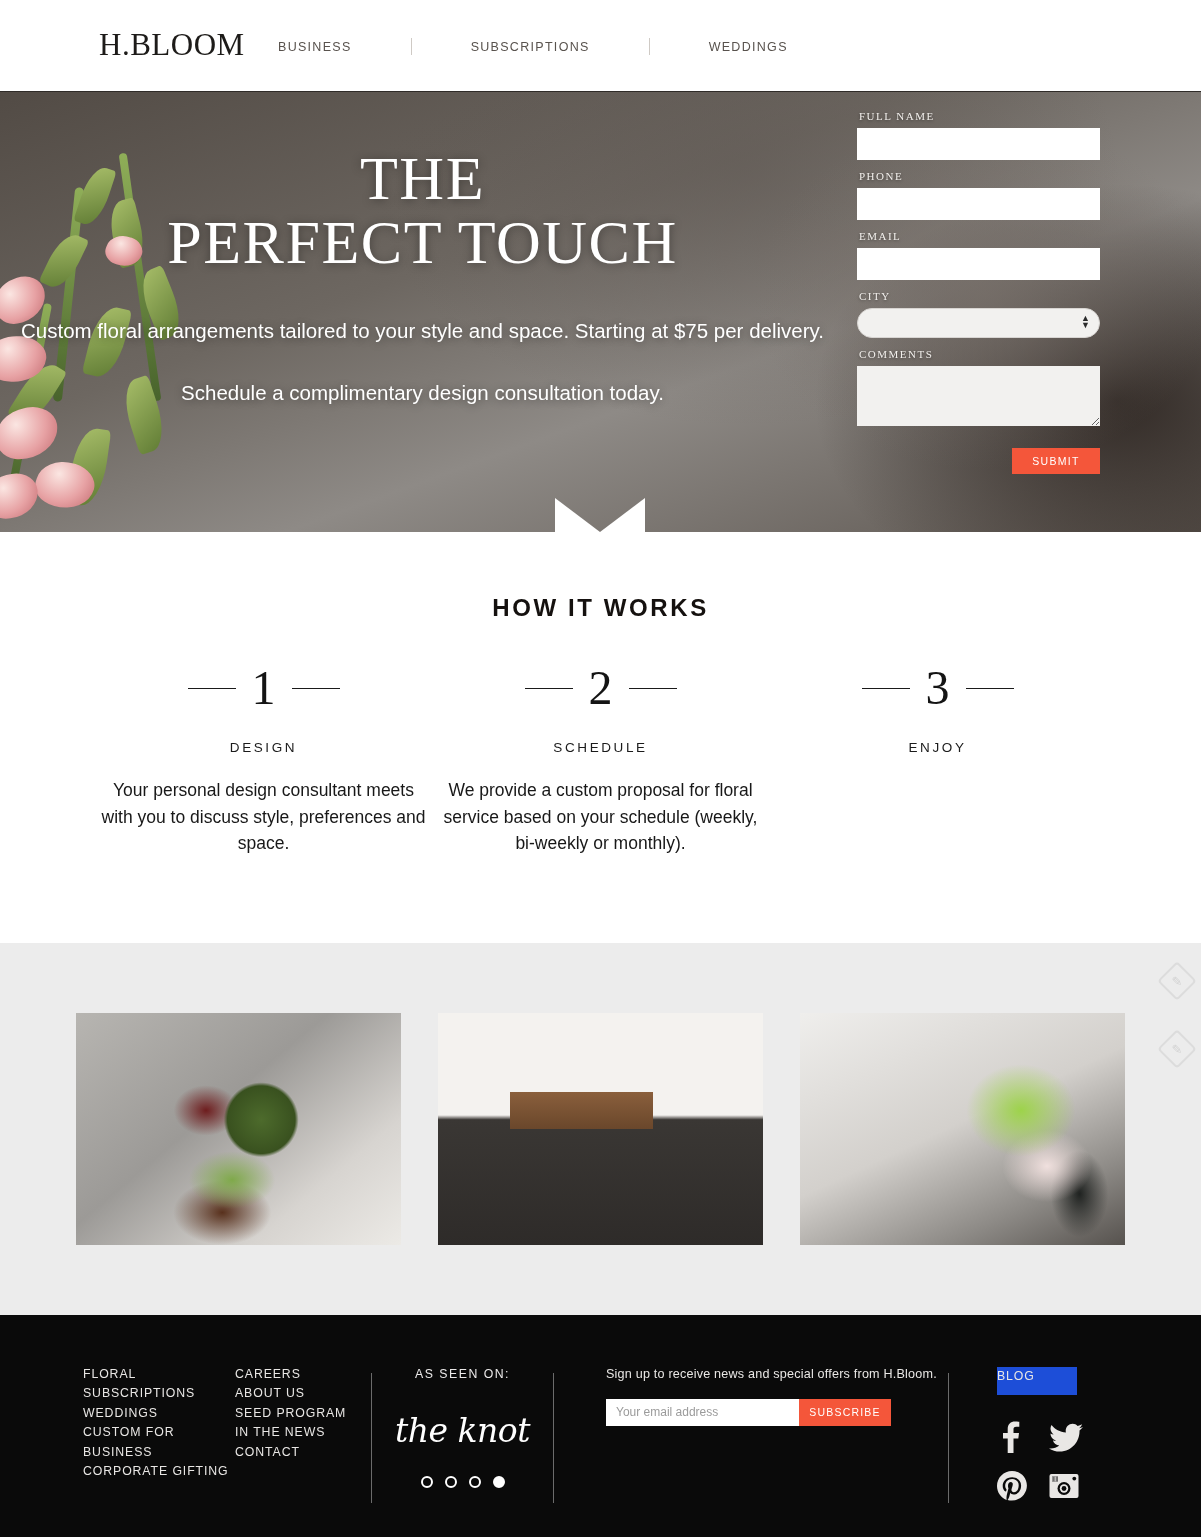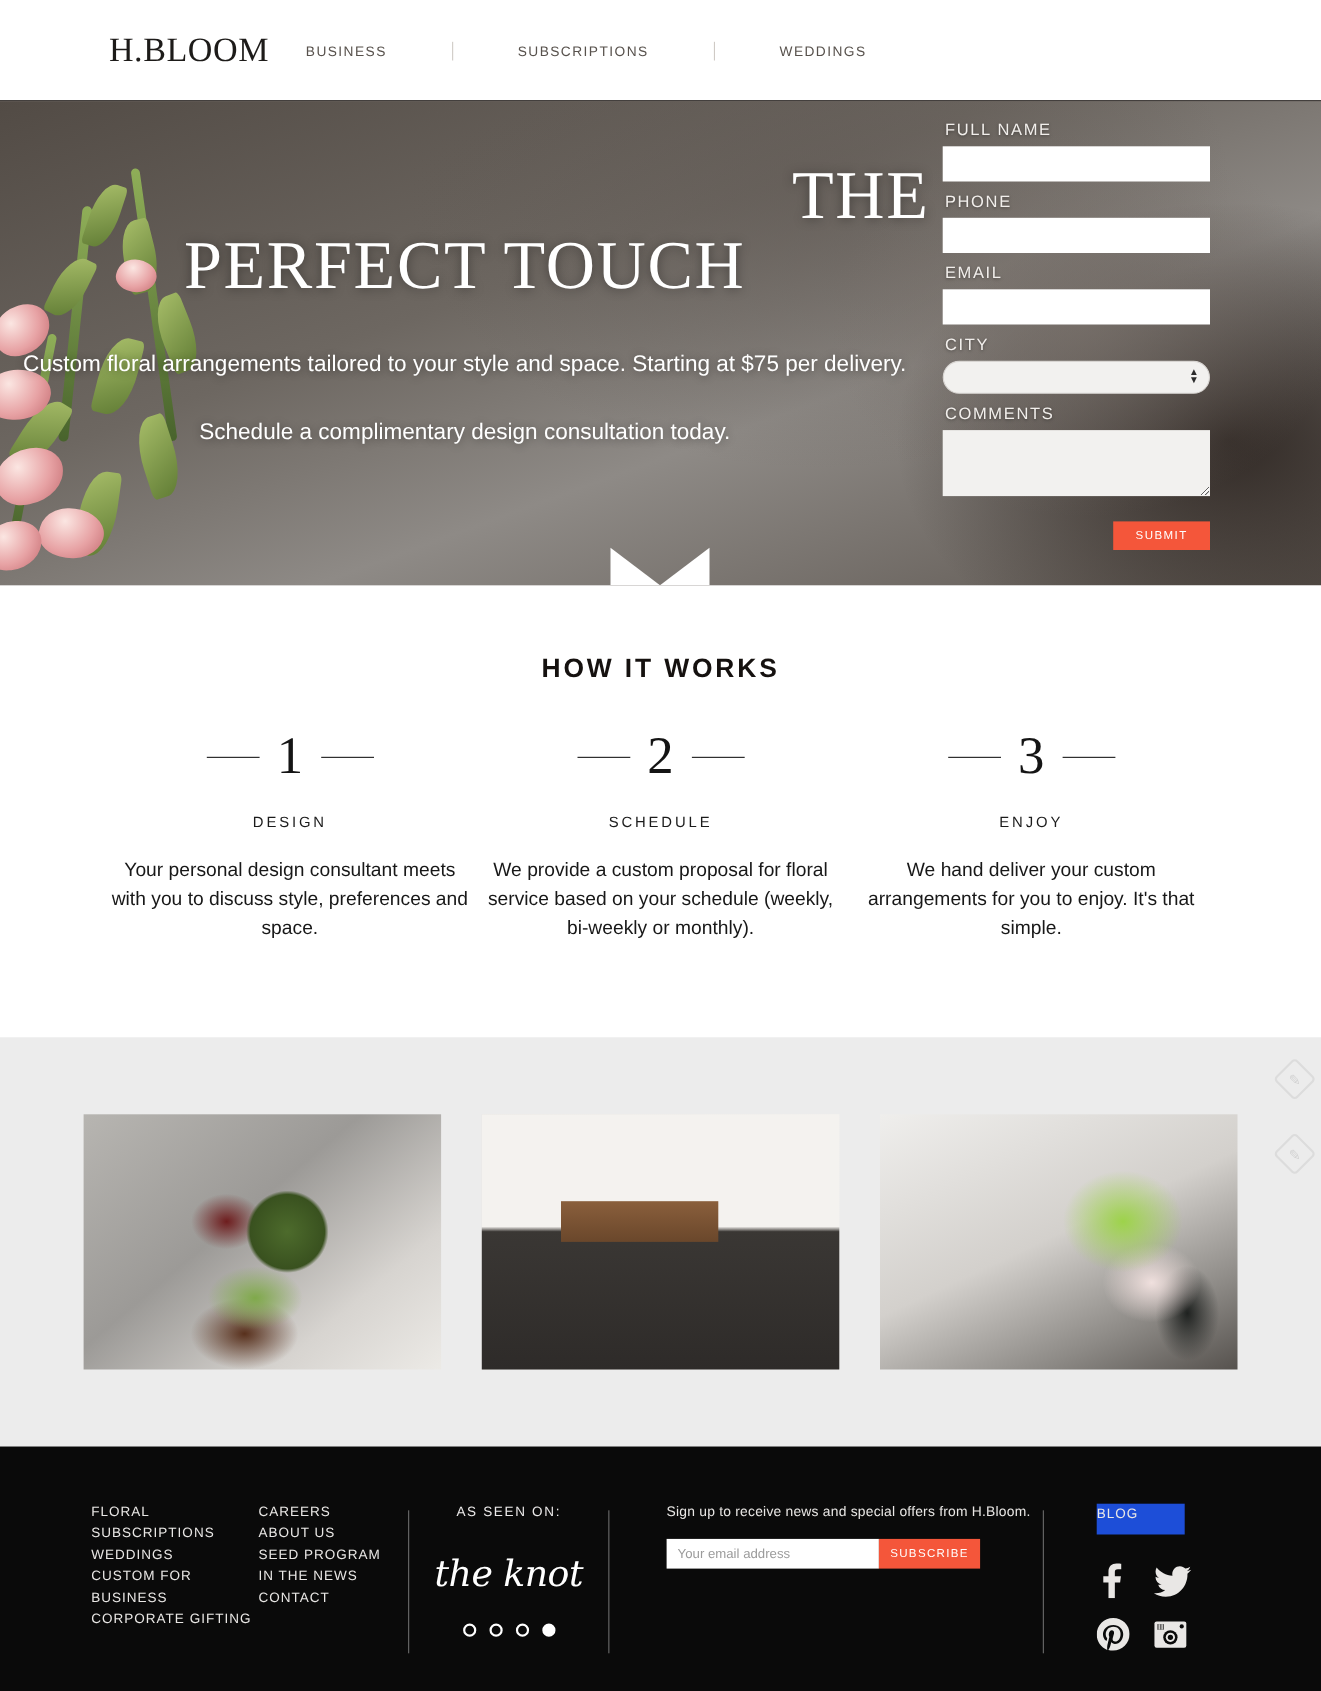--- a/index.html
+++ b/index.html
@@ -103,21 +103,21 @@
   }
   .hero-title {
     font-family: "Liberation Serif", serif;
     font-weight: 400;
     font-size: 62px;
     line-height: 1.03;
     letter-spacing: 1.5px;
     margin-top: 55px;
     text-shadow: 0 1px 10px rgba(0,0,0,.38);
   }
-  .hero-title .l1 { display: block; text-align: right; }
+  .hero-title .l1 { display: block; }
   .hero-title .l2 { display: block; }
   .hero-sub {
     margin-top: 40px;
     font-size: 20.5px;
     line-height: 1.52;
     font-weight: 300;
     text-shadow: 0 1px 8px rgba(0,0,0,.4);
   }
   .hero-cta {
     margin-top: 35px;
@@ -143,24 +143,25 @@
 
   
   .heroform {
     position: absolute;
     right: 101px; top: 0;
     width: 243px;
     padding-top: 18px;
   }
   .fld-label {
     color: #f2efec;
-    font-size: 15px;
+    font-size: 11px;
     letter-spacing: 1.5px;
     margin: 0 0 6px 2px;
     text-shadow: 0 1px 3px rgba(0,0,0,.4);
+    font-family: Liberation Serif, serif;
   }
   .fld-input {
     width: 243px; height: 32px;
     background: #ffffff;
     border: none;
     outline: none;
     font-family: "Liberation Sans", sans-serif;
     font-size: 13px;
     padding: 0 8px;
     margin-bottom: 10px;
@@ -511,21 +512,20 @@
         <div class="step-copy">We provide a custom proposal for floral service based on your schedule (weekly, bi-weekly or monthly).</div>
       </div>
 
       <div class="step">
         <div class="step-numrow">
           <span class="dash"></span>
           <span class="step-num">3</span>
           <span class="dash"></span>
         </div>
         <div class="step-name">ENJOY</div>
-        <div class="step-copy">We hand deliver your custom arrangements for you to enjoy. It's that simple.</div>
       </div>
 
     </div>
   </div>
 
   <div class="gallery">
     <div class="gal-inner">
       <div class="gal-item g1"></div>
       <div class="gal-item g2"></div>
       <div class="gal-item g3"></div>

